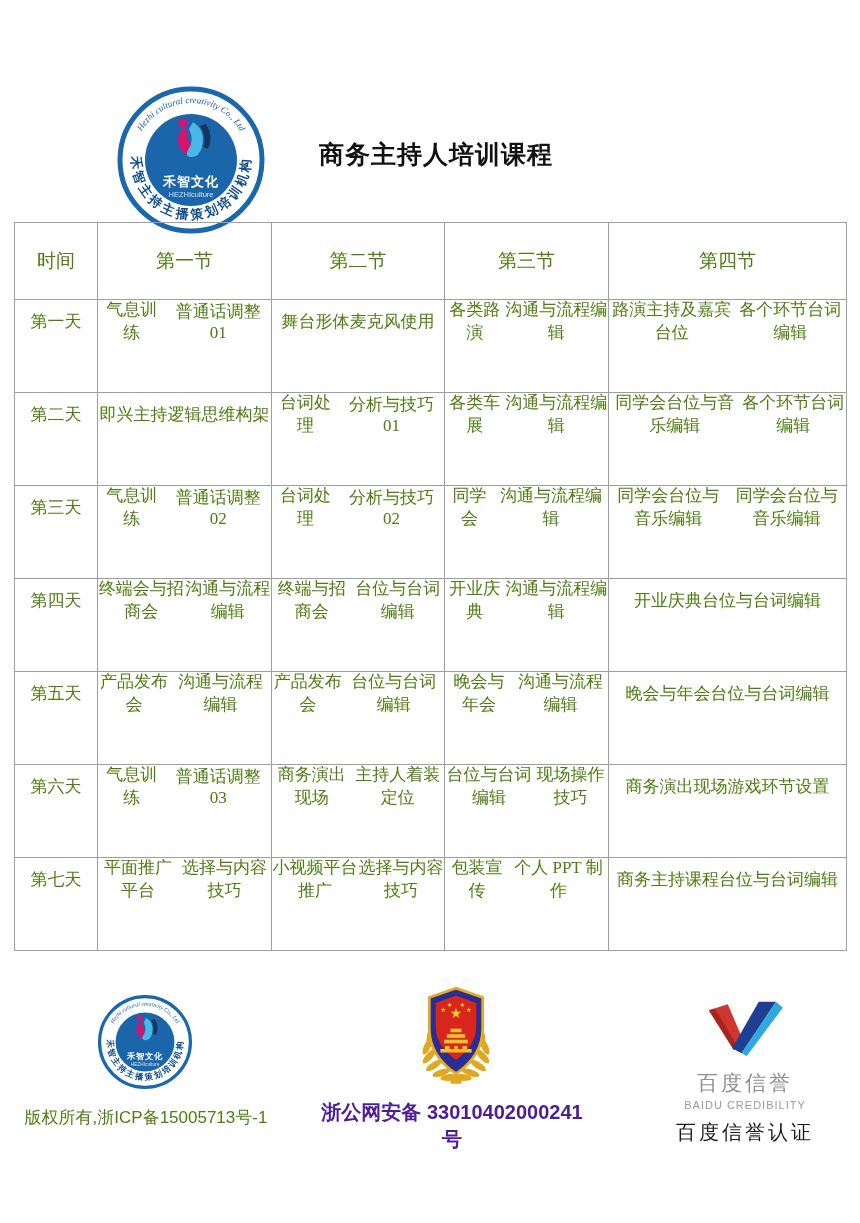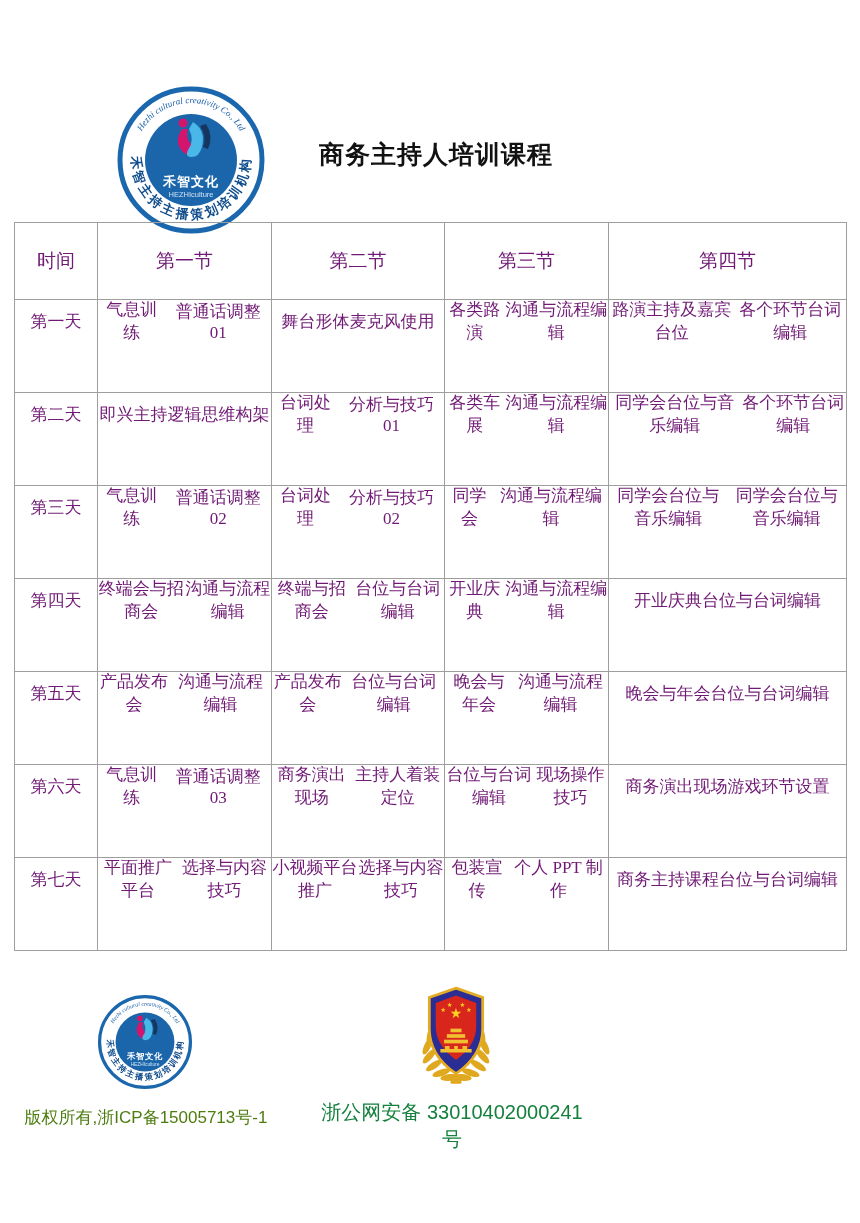--- a/index.html
+++ b/index.html
@@ -9,33 +9,33 @@
   
   .header-logo{position:absolute;left:116px;top:85px;width:150px;height:150px;}
   .page-title{position:absolute;top:138px;left:0;width:872px;text-align:center;
       font-family:"Liberation Serif","DejaVu Serif",serif;font-weight:bold;
       font-size:25px;letter-spacing:1px;color:#111;}
 
   
   table.schedule{position:absolute;left:14px;top:222px;width:832px;border-collapse:collapse;
       table-layout:fixed;font-family:"Liberation Serif","DejaVu Serif",serif;}
   table.schedule th,table.schedule td{border:1px solid #9e9e9e;padding:0;text-align:center;
-      vertical-align:middle;font-weight:normal;color:#701a75;}
+      vertical-align:middle;font-weight:normal;color:#4d7c0f;}
   table.schedule th{height:76px;font-size:19px;}
   table.schedule td{height:92px;}
   .cell{display:flex;justify-content:center;height:100%;}
   .ln{height:42px;display:flex;align-items:center;justify-content:center;font-size:17px;}
 
   
   .footer-logo{position:absolute;left:97px;top:994px;width:96px;height:96px;}
   .copyright{position:absolute;top:1106px;left:10px;width:272px;text-align:center;
       font-size:17px;color:#4d7c0f;}
   .police-badge{position:absolute;left:410px;top:984px;width:92px;height:104px;}
   .police-text{position:absolute;top:1099px;left:314px;width:276px;text-align:center;
-      font-size:20px;font-weight:normal;color:#15803d;}
+      font-size:20px;font-weight:bold;color:#4c1d95;}
   .baidu-block{position:absolute;left:663px;top:997px;width:164px;text-align:center;}
   .baidu-logo{display:block;margin:0 auto;}
   .baidu-cn{margin-top:4px;font-size:21px;color:#8f8f8f;letter-spacing:3px;}
   .baidu-en{margin-top:2px;font-size:11px;color:#9a9a9a;letter-spacing:1px;}
   .baidu-cert{margin-top:8px;font-size:20px;color:#1a1a1a;letter-spacing:3px;}
 </style>
 </head>
 <body>
 
 <div class="page">
@@ -361,14 +361,25 @@
     <g fill="#f0c030">
       <rect x="44" y="48" width="12" height="4"></rect>
       <rect x="40" y="54" width="20" height="4"></rect>
       <rect x="37" y="60" width="26" height="4"></rect>
       <path d="M33,70 h5 v-3 h5 v3 h5 v-3 h4 v3 h5 v-3 h5 v3 h5 v4 h-34 z"></path>
     </g>
   </svg>
 
   <div class="police-text">浙公网安备 33010402000241号</div>
 
+  <div class="baidu-block">
+    <svg class="baidu-logo" width="86" height="68" viewBox="0 0 100 72">
+      <polygon points="8,12 30,5 48,47 37,58" fill="#cf3630"></polygon>
+      <polygon points="8,12 15,10 41,53 37,58" fill="#a8241f"></polygon>
+      <polygon points="66,2 86,2 46,62 35,56" fill="#1d3f94"></polygon>
+      <polygon points="86,2 94,9 52,65 46,62" fill="#2fa8dc"></polygon>
+    </svg>
+    <div class="baidu-cn">百度信誉</div>
+    <div class="baidu-en">BAIDU CREDIBILITY</div>
+    <div class="baidu-cert">百度信誉认证</div>
+  </div>
 
 </div>
 
 </body></html>

